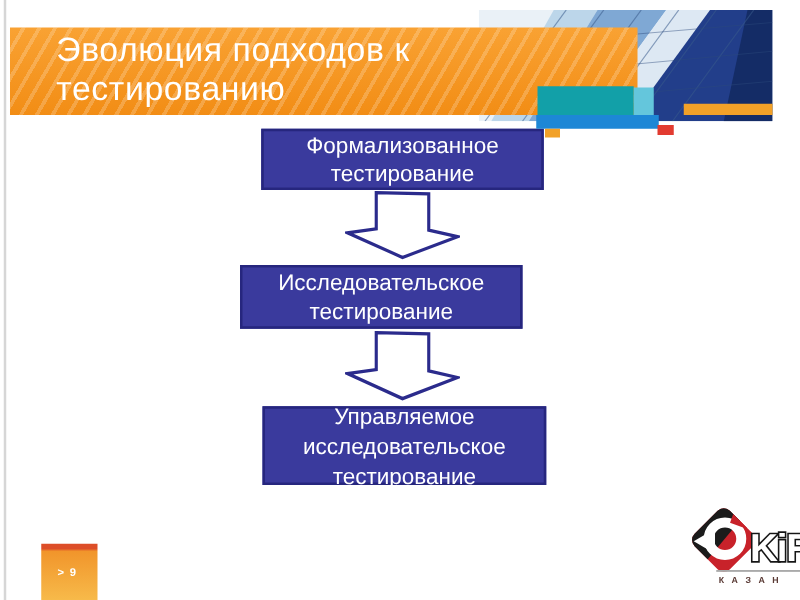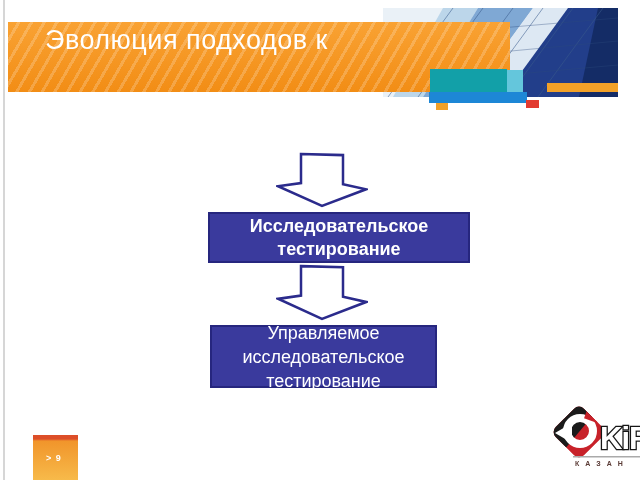--- a/index.html
+++ b/index.html
@@ -35,21 +35,21 @@
   .small-red{left:526px;top:100px;width:13px;height:8px;background:var(--accent-red,#E23B30);z-index:3;}
   .right-orange-bar{left:547px;top:83px;width:71px;height:9px;background:var(--accent-orange,#F2A128);z-index:3;}
 
   
   .flowbox{
     background:var(--box-blue,#3A3A9D);border:2px solid #26267E;box-sizing:border-box;
     display:flex;align-items:center;justify-content:center;text-align:center;
     color:#fff;font-size:18px;line-height:23px;z-index:2;
   }
   .box1{left:209px;top:103px;width:226px;height:49px;}
-  .box2{left:208px;top:212px;width:262px;height:51px;font-weight:bold;}
+  .box2{left:192px;top:212px;width:226px;height:51px;}
   .box3{left:210px;top:325px;width:227px;height:63px;line-height:24px;}
   .arrow{z-index:2;}
   .arrow1{left:276px;top:152px;width:92px;height:56px;}
   .arrow2{left:276px;top:264px;width:92px;height:57px;}
   .arrow svg{display:block;width:100%;height:100%;}
 
   
   .slide-marker{
     left:33px;top:435px;width:45px;height:45px;box-sizing:border-box;
     background:linear-gradient(180deg,#DD4E28 0,#DD4E28 4px,#F1952B 6px,#F7BA4A 100%);
@@ -88,30 +88,34 @@
         <line x1="0" y1="30" x2="235" y2="10"></line>
         <line x1="0" y1="55" x2="235" y2="33"></line>
         <line x1="0" y1="78" x2="235" y2="57"></line>
       </g>
     </svg>
   </div>
 
   <div class="abs header">
     <div class="title">
       <div>Эволюция подходов к</div>
+      <div>тестированию</div>
     </div>
   </div>
 
   <div class="abs teal-rect"></div>
   <div class="abs cyan-rect"></div>
   <div class="abs blue-bar"></div>
   <div class="abs small-orange"></div>
   <div class="abs small-red"></div>
   <div class="abs right-orange-bar"></div>
 
+  <div class="abs flowbox box1">
+    <span>Формализованное тестирование</span>
+  </div>
 
   <div class="abs arrow arrow1">
     <svg viewBox="0 0 92 54" preserveAspectRatio="none">
       <polygon points="25,2 67,3 67,31 90,36 46,52 2,33 25,30" fill="#ffffff" stroke="#2B2B8C" stroke-width="2.5" stroke-linejoin="miter"></polygon>
     </svg>
   </div>
 
   <div class="abs flowbox box2">
     <span>Исследовательское тестирование</span>
   </div>

